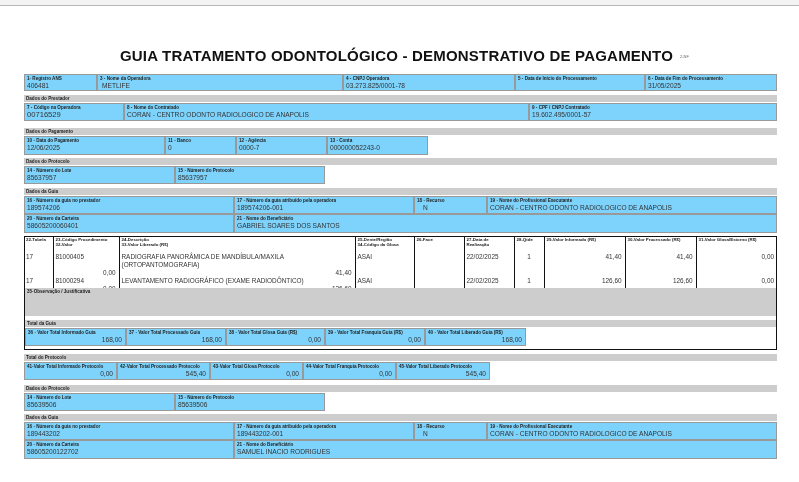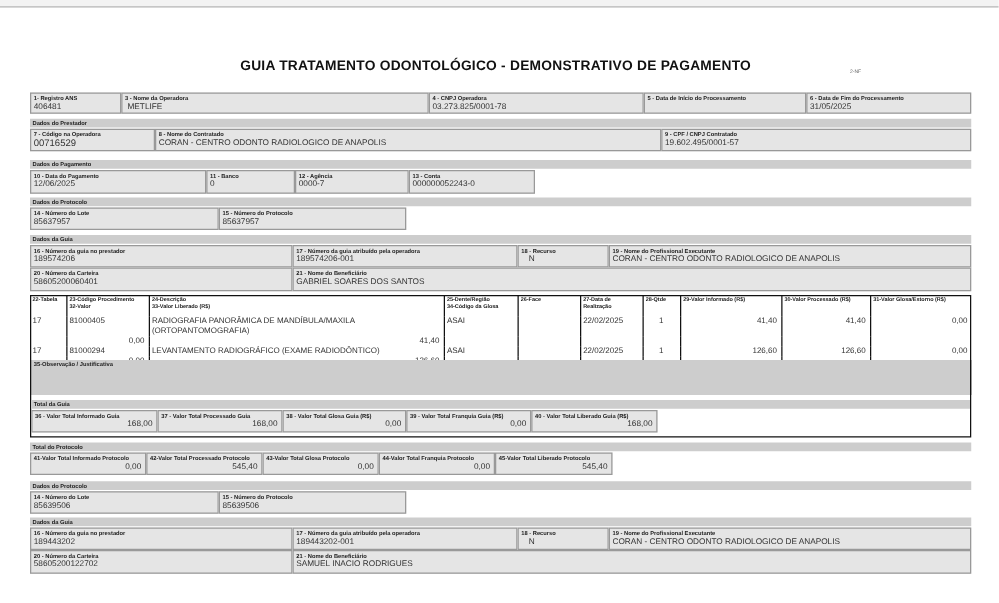--- a/index.html
+++ b/index.html
@@ -1,21 +1,21 @@
 <!DOCTYPE html>
 <html><head>
 <meta charset="utf-8">
 <style>
   html, body { margin:0; padding:0; background:#ffffff; }
   body { width:799px; height:482px; position:relative; overflow:hidden; font-family:"Liberation Sans", sans-serif; color:#222; }
   .topbar { position:absolute; left:0; top:0; width:799px; height:5px; background:#f3f3f3; border-bottom:1px solid #b8b8b8; }
-  .title { position:absolute; left:0; top:47px; width:799px; text-align:center; font-weight:bold; font-size:11px; letter-spacing:0.2px; color:#111; }
+  .title { position:absolute; left:0; top:47px; width:799px; text-align:center; font-weight:bold; font-size:15px; letter-spacing:0.2px; color:#111; }
   .title span.t { position:relative; left:-3px; }
   .form-id { position:absolute; left:680px; top:54px; font-size:4px; color:#666; }
-  .box { position:absolute; border:1px solid #999; background:#e5e5e5; box-sizing:border-box; }
+  .box { position:absolute; border:1px solid #999; background:#7dd3fc; box-sizing:border-box; }
   .lbl { font-size:4.6px; font-weight:bold; color:#222; line-height:5px; padding:1px 2px 0 2px; white-space:nowrap; }
   .val { font-size:6.6px; color:#333; padding:1px 2px 0 2px; white-space:nowrap; line-height:8px; }
   .val.r { text-align:right; padding-right:3px; }
   .val.big { font-size:7.6px; }
   .sec { position:absolute; left:24px; width:753px; height:7px; background:#cdcdcd; font-size:4.6px; font-weight:bold; padding-left:2px; line-height:7px; box-sizing:border-box; }
   .outer { position:absolute; border:1px solid #111; box-sizing:border-box; }
   table.proc { position:absolute; left:24px; top:236px; width:753px; border-collapse:collapse; table-layout:fixed; }
   table.proc th { font-size:4.4px; font-weight:bold; text-align:left; vertical-align:top; border-left:1px solid #111; padding:1px 2px; line-height:5px; height:15px; }
   table.proc td { font-size:6.4px; color:#333; vertical-align:top; border-left:1px solid #111; padding:0 2px; line-height:8px; }
   table.proc td.r { text-align:right; padding-right:3px; }

